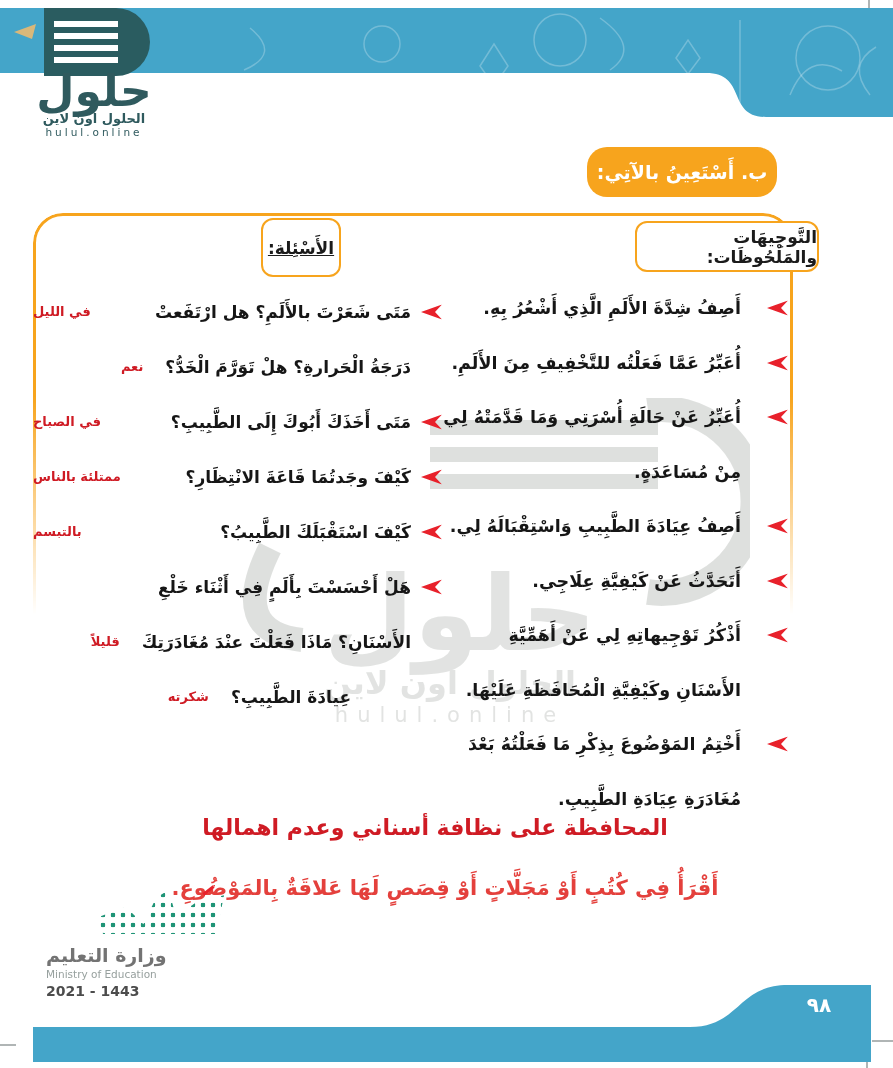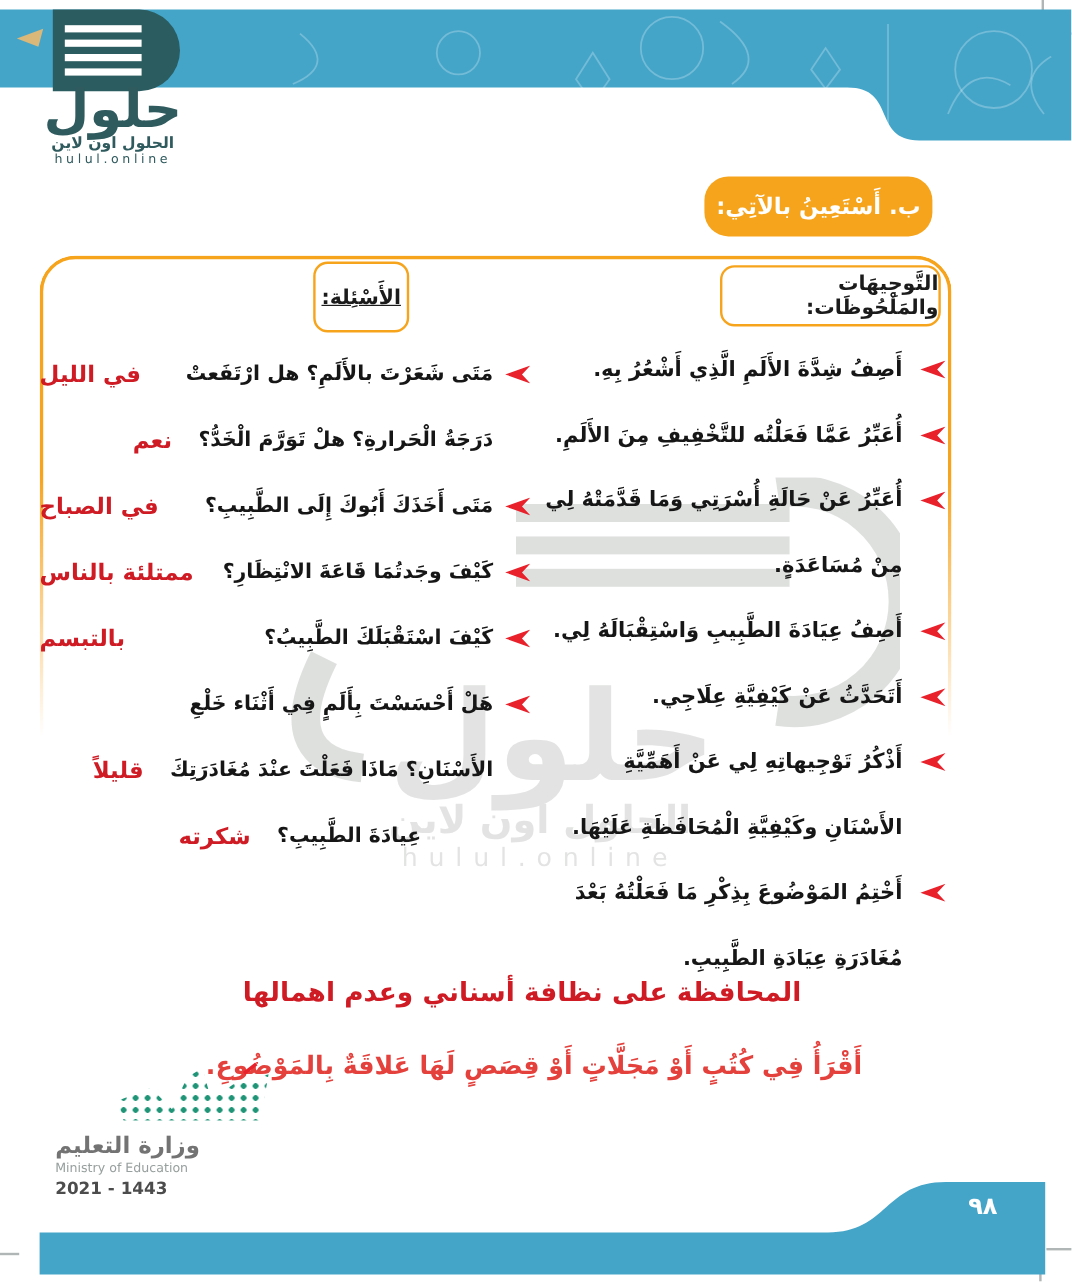--- a/index.html
+++ b/index.html
@@ -23,36 +23,36 @@
   .frame{
     position:absolute;left:33px;top:213px;width:754px;height:430px;z-index:2;
     border:3px solid #f7a41d;border-radius:30px;
     -webkit-mask-image:linear-gradient(to bottom,#000 42%,transparent 92%);
     mask-image:linear-gradient(to bottom,#000 42%,transparent 92%);
   }
   .chip{
     position:absolute;background:#ffffff;border:2.5px solid #f7a41d;border-radius:12px;z-index:3;
     display:flex;align-items:center;justify-content:center;font-weight:bold;color:#1b1b1b;direction:rtl;
   }
-  .chip-directions{left:600px;top:221px;width:180px;height:47px;font-size:17px;}
+  .chip-directions{left:635px;top:221px;width:180px;height:47px;font-size:17px;}
   .chip-questions{left:261px;top:218px;width:76px;height:55px;font-size:17px;text-decoration:underline;}
   
   .wm{position:absolute;left:150px;top:398px;z-index:1;opacity:.5;}
   
   .col-dir{position:absolute;left:452px;top:281px;width:338px;direction:rtl;z-index:3;}
-  .drow{position:relative;height:54.5px;padding-right:38px;display:flex;align-items:center;}
+  .drow{position:relative;height:54.5px;padding-right:49px;display:flex;align-items:center;}
   .drow .arr{position:absolute;right:2px;top:50%;transform:translateY(-50%);line-height:0;}
   .dtxt{font-size:17.5px;font-weight:bold;color:#161616;white-space:nowrap;}
   .col-q{position:absolute;left:33px;top:284px;width:414px;direction:rtl;z-index:3;}
   .qrow{position:relative;height:55px;padding-right:36px;display:flex;align-items:center;gap:22px;}
   .qrow .arr{position:absolute;right:5px;top:50%;transform:translateY(-50%);line-height:0;}
   .qrow.spread{justify-content:space-between;}
   .qrow.indent{padding-right:96px;}
   .qtxt{font-size:17px;font-weight:bold;color:#161616;white-space:nowrap;}
-  .ans{font-size:19px;font-weight:bold;color:#cf1b24;white-space:nowrap;}
+  .ans{font-size:13px;font-weight:bold;color:#cf1b24;white-space:nowrap;}
   
   .closing{
     position:absolute;left:60px;top:810px;width:750px;height:36px;line-height:36px;z-index:3;
     text-align:center;font-size:22px;font-weight:bold;color:#cf1b24;direction:rtl;
   }
   .reading{
     position:absolute;left:50px;top:852px;width:790px;height:38px;line-height:38px;z-index:3;
     text-align:center;font-size:21px;font-weight:bold;color:#e4403c;direction:rtl;margin-top:17px;
   }
   

